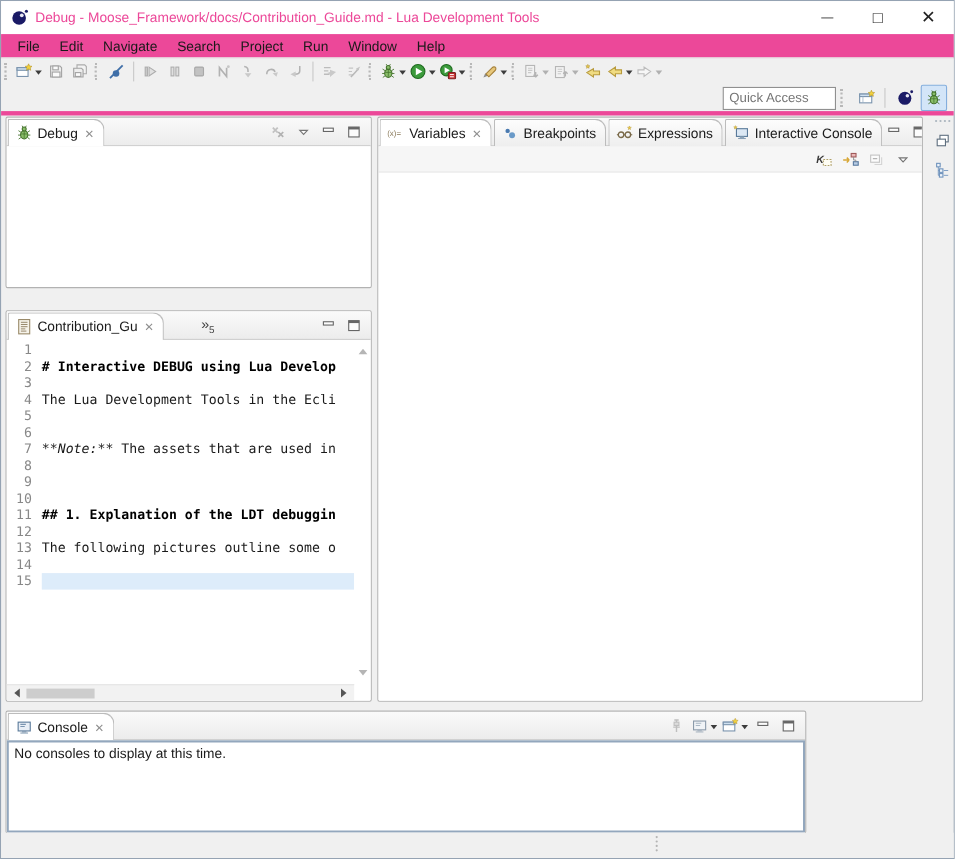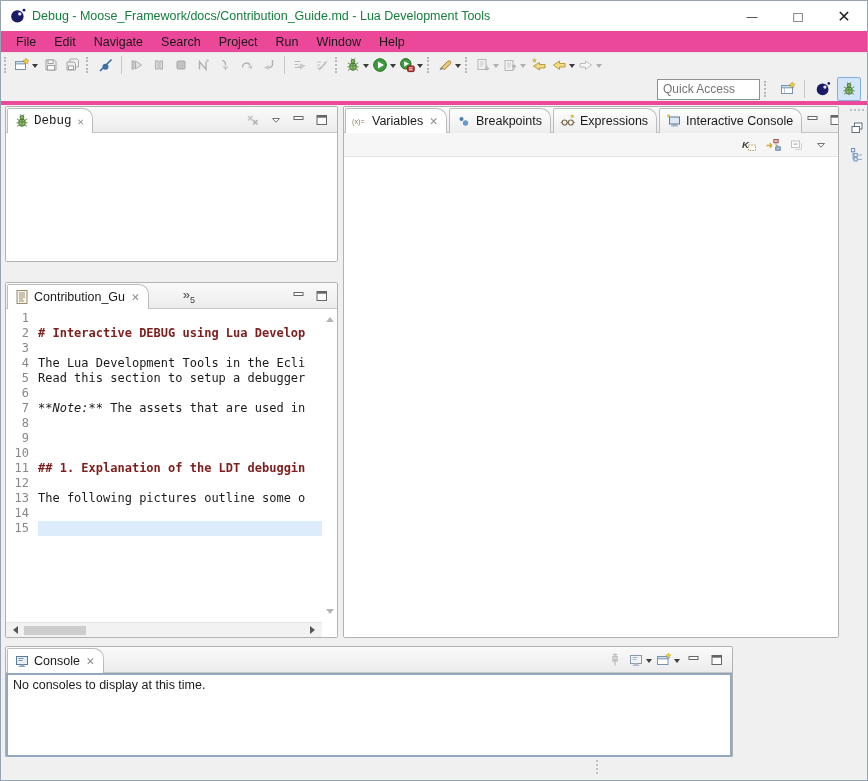--- a/index.html
+++ b/index.html
@@ -3,21 +3,21 @@
 <meta charset="utf-8">
 <style>
   * { margin:0; padding:0; box-sizing:border-box; }
   html,body { width:868px; height:781px; }
   body { font-family:"Liberation Sans", sans-serif; background:#f0f0f0; overflow:hidden; }
   .window { position:relative; width:868px; height:781px; background:#f0f0f0; border:1px solid #95a3b3; }
 
   
   .titlebar { height:30px; background:#ffffff; display:flex; align-items:center; }
   .app-icon { margin:0 6px 0 9px; display:flex; }
-  .title { font-size:12.5px; color:#15803d; }
+  .title { font-size:12.5px; color:#ec4899; }
   .wcs { margin-left:auto; display:flex; height:30px; }
   .wc { width:46px; height:30px; display:flex; align-items:center; justify-content:center; color:#222; }
 
   
   .menubar { height:22px; background:#ec4899; display:flex; align-items:center; padding-left:6px; border-bottom:1px solid #e6e6e6; }
   .menu-item { font-size:12.5px; color:#1a1a1a; padding:3px 9px; }
 
   
   .toolbar { height:24px; background:#f0f0f0; display:flex; align-items:center; padding-left:1px; }
   .tb { height:22px; min-width:22px; display:inline-flex; align-items:center; justify-content:center; border-radius:2px; padding:0 1px; }
@@ -43,21 +43,21 @@
   .overflow-chevron { font-size:13px; color:#444; margin-left:34px; align-self:center; }
   .overflow-chevron sub { font-size:9px; }
 
   
   .editor-body { position:absolute; top:26px; left:0; right:0; bottom:0; background:#fff; font-family:"DejaVu Sans Mono", monospace; font-size:12px; }
   .elines { position:absolute; top:2px; left:0; right:15px; bottom:15px; overflow:hidden; }
   .eline { display:flex; height:15px; line-height:15px; }
   .lnum { width:32px; text-align:right; padding-right:9px; color:#888; flex:none; }
   .lcode { white-space:pre; flex:1; color:#1a1a1a; }
   .eline.cur .lcode { background:#ddecfa; }
-  .seg-heading { color:#7f1d1d; font-weight:bold; }
+  .seg-heading { color:#000000; font-weight:bold; }
   .seg-italic { font-style:italic; }
   .vscroll { position:absolute; top:0; right:0; bottom:15px; width:15px; display:flex; flex-direction:column; justify-content:space-between; align-items:center; padding:4px 0; }
   .tri-up { width:0; height:0; border:4px solid transparent; border-bottom:5px solid #b5b5b5; }
   .tri-down { width:0; height:0; border:4px solid transparent; border-top:5px solid #b5b5b5; }
   .hscroll { position:absolute; left:0; right:15px; bottom:0; height:15px; background:#f2f2f2; border-top:1px solid #e4e4e4; display:flex; align-items:center; padding:0 3px; }
   .tri-left { width:0; height:0; border:4px solid transparent; border-right:5px solid #555; }
   .tri-right { width:0; height:0; border:4px solid transparent; border-left:5px solid #555; margin-left:auto; }
   .hthumb { width:62px; height:9px; background:#cdcdcd; margin-left:6px; }
 
   
@@ -289,21 +289,21 @@
           <svg width="16" height="16" viewBox="0 0 16 16">
             <ellipse cx="8" cy="9.6" rx="3.3" ry="3.7" fill="#8abf6a" stroke="#44722c"></ellipse>
             <circle cx="8" cy="4.3" r="1.8" fill="#8abf6a" stroke="#44722c"></circle>
             <path d="M8 6.5v6M5.2 8.8h5.6" stroke="#44722c" stroke-width=".7"></path>
             <path d="M5 7.2L2.8 5.8M4.7 9.8H2.4M5 12l-2 1.4M11 7.2l2.2-1.4M11.3 9.8h2.3M11 12l2 1.4M6.9 2.7L6.1 1.3M9.1 2.7l.8-1.4" stroke="#44722c" stroke-width=".8"></path>
           </svg>
         </span>
       </span>
   </div>
 
-  <div class="panel" style="left:4px; top:105px; width:333px; height:156px;font-family:Liberation Mono, monospace;">
+  <div class="panel" style="left:4px; top:105px; width:333px; height:156px;">
     <div class="tabbar">
       <span id="debug-tab">
           <div class="tab active">
             <svg width="16" height="16" viewBox="0 0 16 16">
               <ellipse cx="8" cy="9.6" rx="3.3" ry="3.7" fill="#8abf6a" stroke="#44722c"></ellipse>
               <circle cx="8" cy="4.3" r="1.8" fill="#8abf6a" stroke="#44722c"></circle>
               <path d="M8 6.5v6M5.2 8.8h5.6" stroke="#44722c" stroke-width=".7"></path>
               <path d="M5 7.2L2.8 5.8M4.7 9.8H2.4M5 12l-2 1.4M11 7.2l2.2-1.4M11.3 9.8h2.3M11 12l2 1.4M6.9 2.7L6.1 1.3M9.1 2.7l.8-1.4" stroke="#44722c" stroke-width=".8"></path>
             </svg>
             <span>Debug</span>
@@ -459,21 +459,20 @@
           <div class="eline">
             <span class="lnum">3</span>
             <span class="lcode"></span>
           </div>
           <div class="eline">
             <span class="lnum">4</span>
             <span class="lcode"><span class="seg-plain">The Lua Development Tools in the Ecli</span></span>
           </div>
           <div class="eline">
             <span class="lnum">5</span>
-            <span class="lcode"><span class="seg-plain">Read this section to setup a debugger</span></span>
           </div>
           <div class="eline">
             <span class="lnum">6</span>
             <span class="lcode"></span>
           </div>
           <div class="eline">
             <span class="lnum">7</span>
             <span class="lcode"><span class="seg-italic">**Note:**</span><span class="seg-plain"> The assets that are used in</span></span>
           </div>
           <div class="eline">

